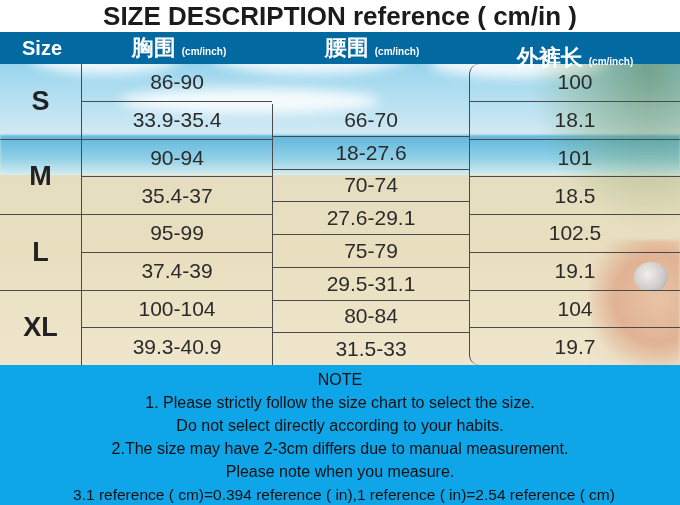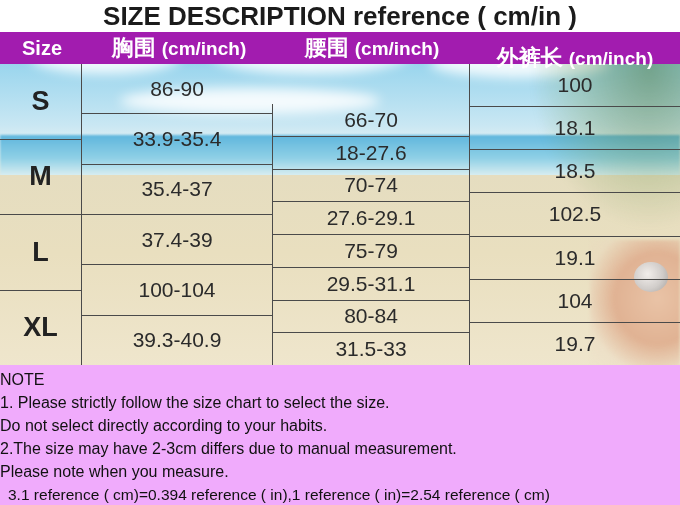--- a/index.html
+++ b/index.html
@@ -113,35 +113,35 @@
     white-space: nowrap;
   }
 
   
   .header-band {
     position: absolute;
     left: 0;
     top: 32px;
     width: 680px;
     height: 32px;
-    background: #a21caf;
+    background: #0369a1;
     display: flex;
     align-items: center;
   }
   .hdr-cell {
     color: #ffffff;
     font-weight: bold;
     display: flex;
     align-items: baseline;
     justify-content: center;
     white-space: nowrap;
   }
   .hdr-size { width: 84px; font-size: 20px; justify-content: center; }
   .hdr-main { font-size: 22px; text-align: right; }
-  .hdr-sub  { font-size: 19px; font-weight: bold; margin-left: 6px; }
+  .hdr-sub  { font-size: 10px; font-weight: bold; margin-left: 6px; }
   .hdr-c1 { width: 190px; }
   .hdr-c2 { width: 196px; }
   .hdr-c3 { width: 210px; margin-top: 20px; }
 
   
   .table {
     position: absolute;
     left: 0;
     top: 64px;
     width: 680px;
@@ -169,21 +169,21 @@
     flex: 1 1 auto;
     display: flex;
   }
   .data-col {
     display: flex;
     flex-direction: column;
     border-left: 1px solid #4a4a4a;
   }
   .dc1 { width: 190px; }
   .dc2 { width: 196px; margin-top: 40px; }
-  .dc3 { width: 210px; }
+  .dc3 { width: 210px; border-radius: 10px; }
   .data-cell {
     flex: 1 1 0;
     display: flex;
     align-items: center;
     justify-content: center;
     font-size: 21px;
     color: #2b2b2b;
     border-bottom: 1px solid #4a4a4a;
     white-space: nowrap;
   }
@@ -191,21 +191,22 @@
 
   
 
   
   .note {
     position: absolute;
     left: 0;
     top: 365px;
     width: 680px;
     height: 140px;
-    background: #f0abfc;
+    background: #0ea5e9;
+    text-align: center;
     color: #111111;
     padding-top: 4px;
     box-sizing: border-box;
   }
   .note-title {
     font-size: 16px;
     line-height: 22px;
   }
   .note-line {
     font-size: 16px;
@@ -259,40 +260,43 @@
       <div class="size-cell">M</div>
       <div class="size-cell">L</div>
       <div class="size-cell">XL</div>
     </div>
 
     <div class="cols-data">
 
       <div class="data-col dc1">
         <div class="data-cell">86-90</div>
         <div class="data-cell">33.9-35.4</div>
+        <div class="data-cell">90-94</div>
         <div class="data-cell">35.4-37</div>
+        <div class="data-cell">95-99</div>
         <div class="data-cell">37.4-39</div>
         <div class="data-cell">100-104</div>
         <div class="data-cell last-row">39.3-40.9</div>
       </div>
 
       <div class="data-col dc2">
         <div class="data-cell">66-70</div>
         <div class="data-cell">18-27.6</div>
         <div class="data-cell">70-74</div>
         <div class="data-cell">27.6-29.1</div>
         <div class="data-cell">75-79</div>
         <div class="data-cell">29.5-31.1</div>
         <div class="data-cell">80-84</div>
         <div class="data-cell last-row">31.5-33</div>
       </div>
 
       <div class="data-col dc3">
         <div class="data-cell">100</div>
         <div class="data-cell">18.1</div>
+        <div class="data-cell">101</div>
         <div class="data-cell">18.5</div>
         <div class="data-cell">102.5</div>
         <div class="data-cell">19.1</div>
         <div class="data-cell">104</div>
         <div class="data-cell last-row">19.7</div>
       </div>
 
     </div>
   </div>
 

